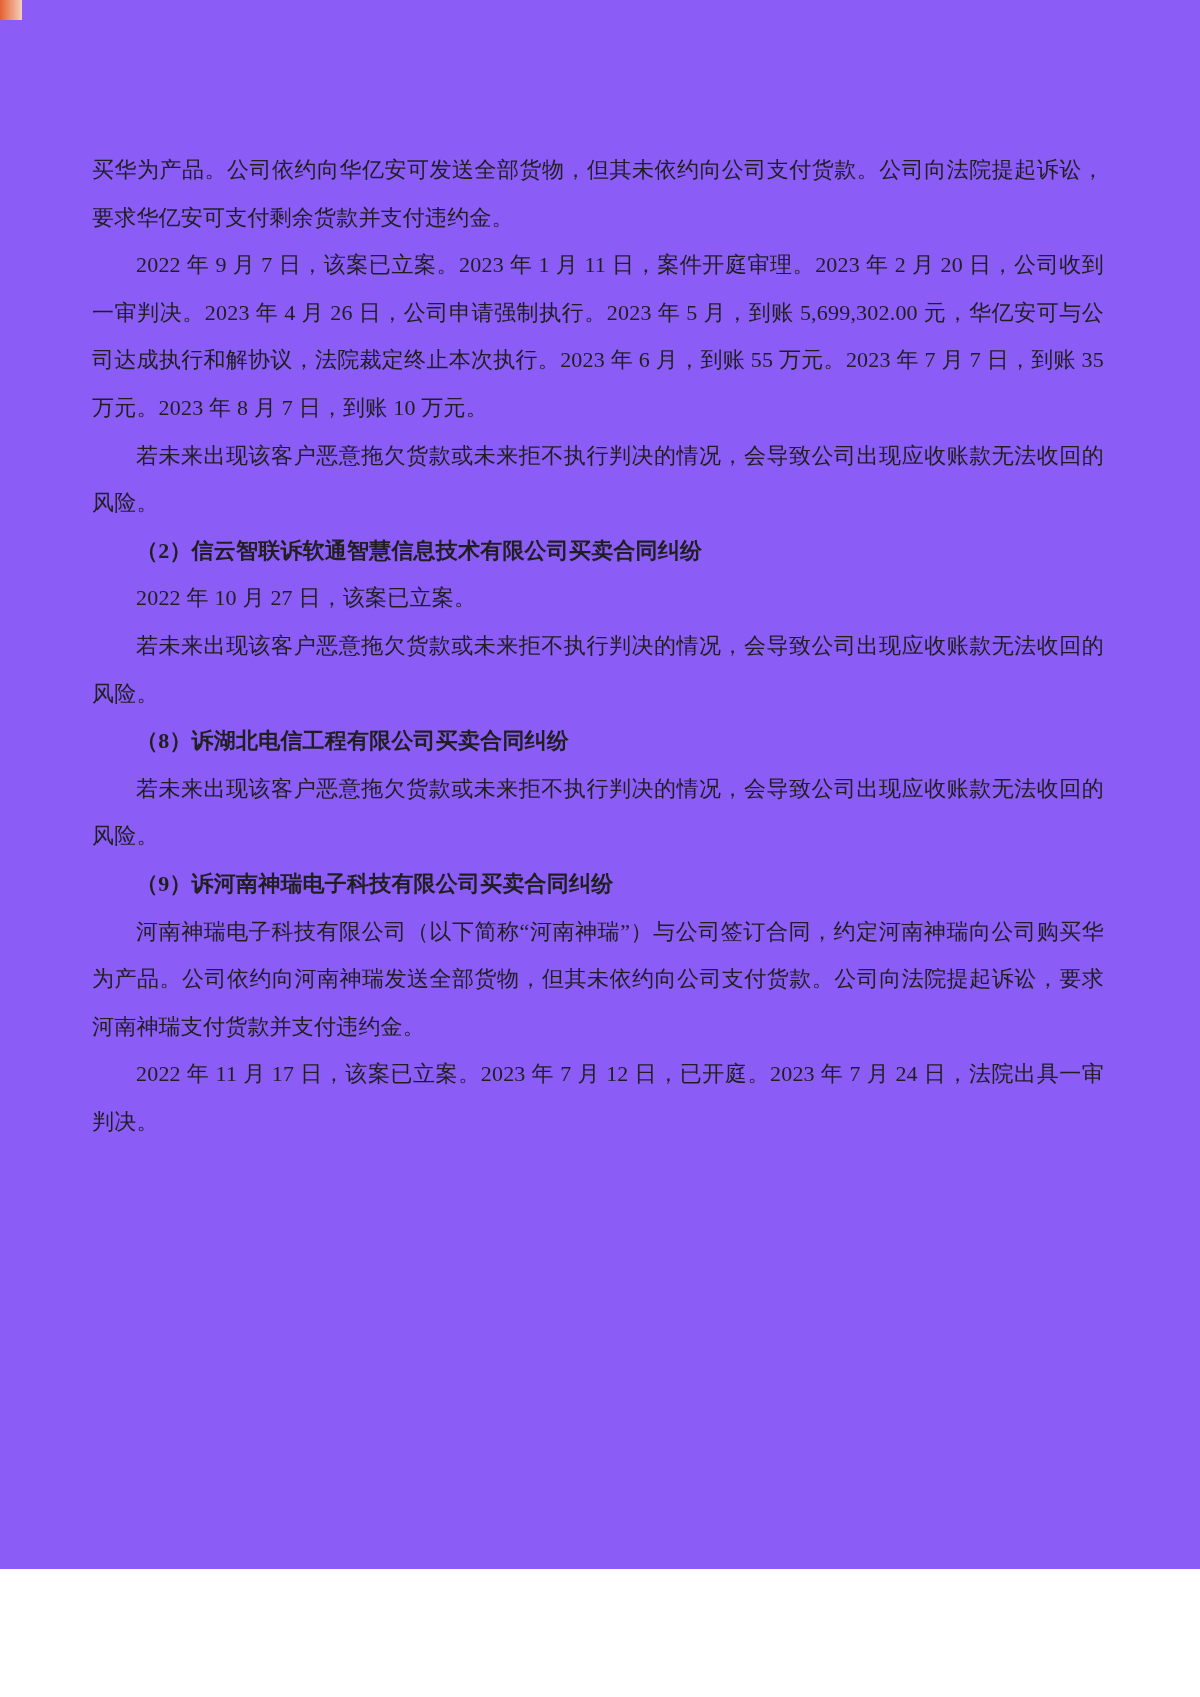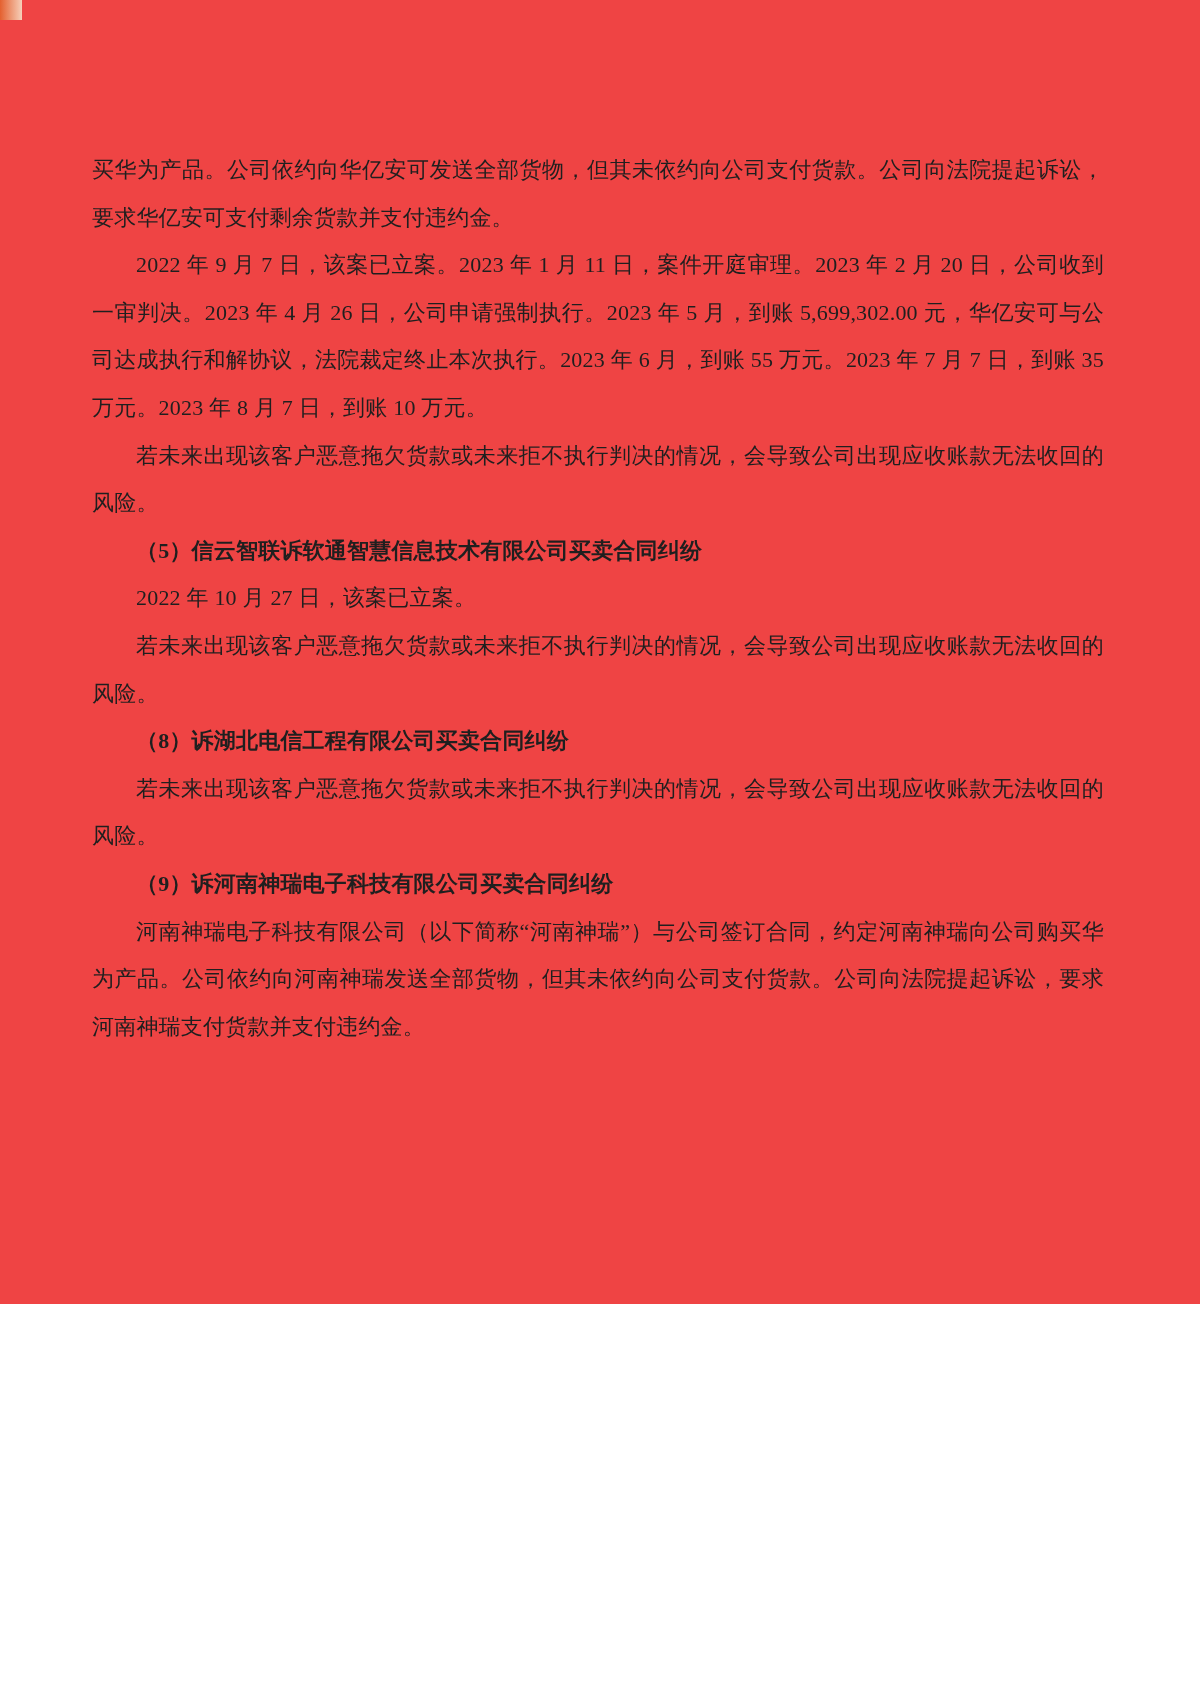--- a/index.html
+++ b/index.html
@@ -3,22 +3,22 @@
 <meta charset="utf-8">
 <style>
   html, body {
     margin: 0;
     padding: 0;
     background: #ffffff;
   }
   .page {
     position: relative;
     width: 1200px;
-    height: 1304px;
-    background: #ef4444;
+    height: 1569px;
+    background: #8b5cf6;
     overflow: hidden;
     font-family: "Liberation Serif", "DejaVu Serif", serif;
   }
   .corner-mark {
     position: absolute;
     left: 0;
     top: 0;
     width: 22px;
     height: 20px;
     background: linear-gradient(to right, #e4602f, #f6d0ba);
@@ -52,24 +52,25 @@
 
 <div class="page">
 
   <div class="corner-mark"></div>
 
   <div class="content">
     <p class="no-indent">买华为产品。公司依约向华亿安可发送全部货物，但其未依约向公司支付货款。公司向法院提起诉讼，要求华亿安可支付剩余货款并支付违约金。</p>
     <p>2022 年 9 月 7 日，该案已立案。2023 年 1 月 11 日，案件开庭审理。2023 年 2 月 20 日，公司收到一审判决。2023 年 4 月 26 日，公司申请强制执行。2023 年 5 月，到账 5,699,302.00 元，华亿安可与公司达成执行和解协议，法院裁定终止本次执行。2023 年 6 月，到账 55 万元。2023 年 7 月 7 日，到账 35 万元。2023 年 8 月 7 日，到账 10 万元。</p>
     <p>若未来出现该客户恶意拖欠货款或未来拒不执行判决的情况，会导致公司出现应收账款无法收回的风险。</p>
 
-    <p class="heading">（5）信云智联诉软通智慧信息技术有限公司买卖合同纠纷</p>
+    <p class="heading">（2）信云智联诉软通智慧信息技术有限公司买卖合同纠纷</p>
     <p>2022 年 10 月 27 日，该案已立案。</p>
     <p>若未来出现该客户恶意拖欠货款或未来拒不执行判决的情况，会导致公司出现应收账款无法收回的风险。</p>
 
     <p class="heading">（8）诉湖北电信工程有限公司买卖合同纠纷</p>
     <p>若未来出现该客户恶意拖欠货款或未来拒不执行判决的情况，会导致公司出现应收账款无法收回的风险。</p>
 
     <p class="heading">（9）诉河南神瑞电子科技有限公司买卖合同纠纷</p>
     <p>河南神瑞电子科技有限公司（以下简称“河南神瑞”）与公司签订合同，约定河南神瑞向公司购买华为产品。公司依约向河南神瑞发送全部货物，但其未依约向公司支付货款。公司向法院提起诉讼，要求河南神瑞支付货款并支付违约金。</p>
+    <p>2022 年 11 月 17 日，该案已立案。2023 年 7 月 12 日，已开庭。2023 年 7 月 24 日，法院出具一审判决。</p>
   </div>
 
 </div>
 
 </body></html>

